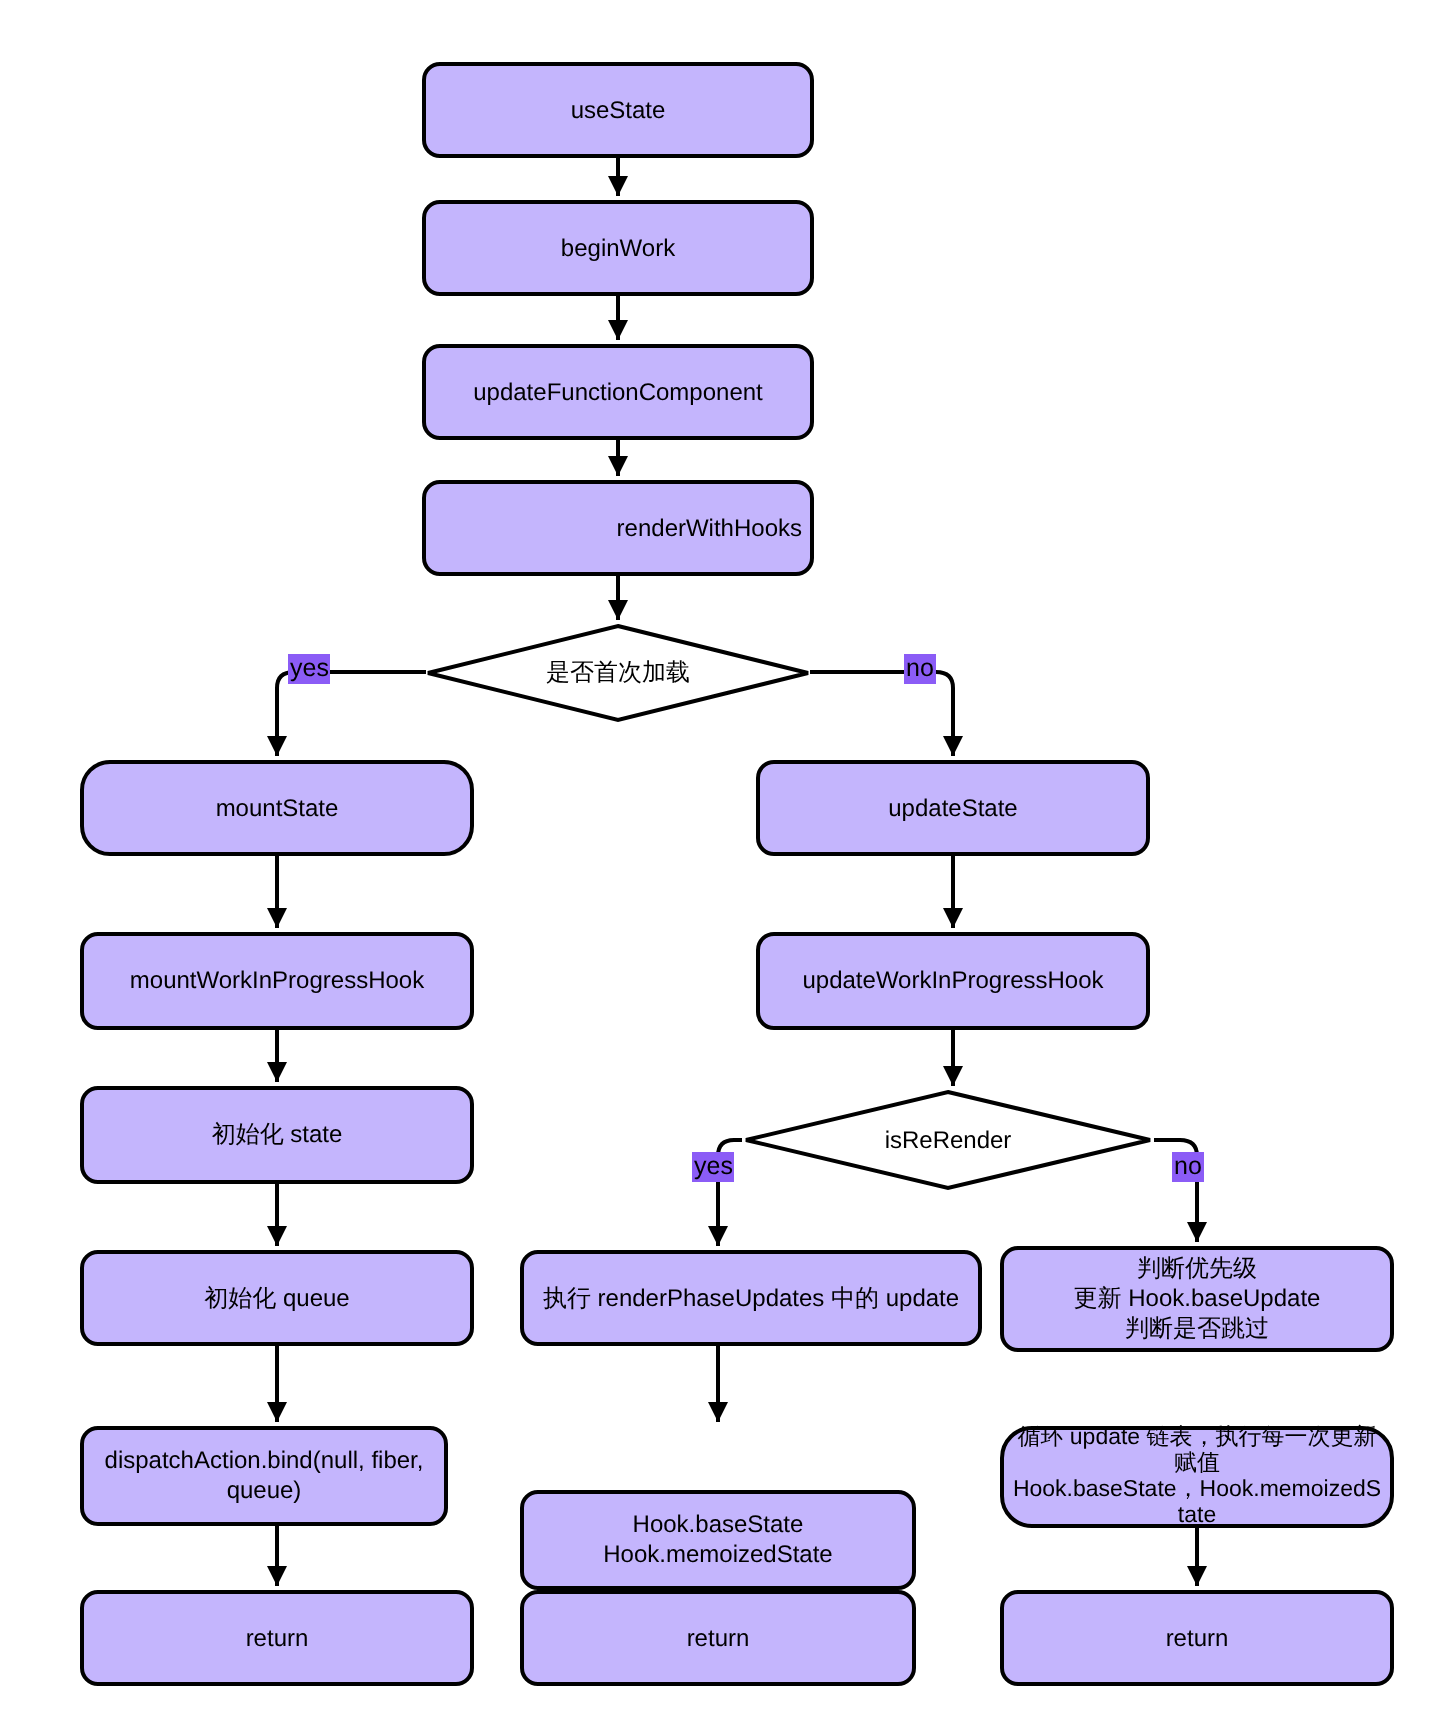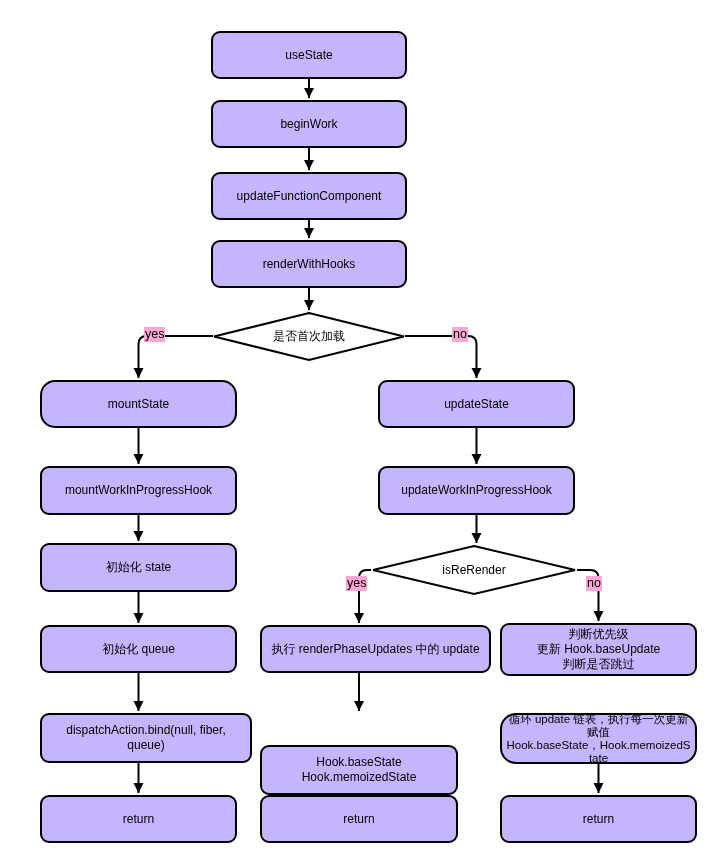--- a/index.html
+++ b/index.html
@@ -19,34 +19,34 @@
   .nl{white-space:pre-line;}
   .diamond{position:absolute;z-index:3;}
   .diamond svg{position:absolute;left:0;top:0;overflow:visible;}
   .diamond polygon{fill:#fff;stroke:#000;stroke-width:2;}
   .diamond .nl{
     position:absolute;left:0;top:0;width:100%;height:100%;
     display:flex;align-items:center;justify-content:center;
     font-size:12px;
   }
   .edge-label{
-    position:absolute;z-index:2;background:#f9a8d4;font-size:12.5px;
+    position:absolute;z-index:2;background:#8b5cf6;font-size:12.5px;
     padding:0 1px;line-height:15px;
   }
   
   #n-use-state   {left:211px;top:31px;width:196px;height:48px;}
   #n-begin-work  {left:211px;top:100px;width:196px;height:48px;}
   #n-ufc         {left:211px;top:172px;width:196px;height:48px;}
-  #n-rwh         {left:211px;top:240px;width:196px;height:48px;}
+  #n-rwh         {left:211px;top:240px;width:196px;height:48px;justify-content:flex-end;}
   #d-first-load  {left:212px;top:312px;width:194px;height:49px;}
   #n-mount-state {left:40px;top:380px;width:197px;height:48px;border-radius:15px;}
   #n-mount-wip   {left:40px;top:466px;width:197px;height:49px;}
   #n-init-state  {left:40px;top:543px;width:197px;height:49px;}
   #n-init-queue  {left:40px;top:625px;width:197px;height:48px;}
-  #n-dispatch    {left:40px;top:713px;width:212px;height:50px;}
+  #n-dispatch    {left:40px;top:713px;width:184px;height:50px;}
   #n-return-l    {left:40px;top:795px;width:197px;height:48px;}
   #n-update-state{left:378px;top:380px;width:197px;height:48px;}
   #n-update-wip  {left:378px;top:466px;width:197px;height:49px;}
   #d-re-render   {left:371px;top:545px;width:206px;height:50px;}
   #n-exec        {left:260px;top:625px;width:231px;height:48px;}
   #n-hook-base   {left:260px;top:713px;width:198px;height:50px;margin-top:32px;}
   #n-return-m    {left:260px;top:795px;width:198px;height:48px;}
   #n-judge       {left:500px;top:623px;width:197px;height:53px;text-align:center;}
   #n-loop        {left:500px;top:713px;width:197px;height:51px;font-size:11.5px;line-height:13px;padding:1px 3px;border-radius:16px;}
   #n-loop .nl{word-break:break-all;}

